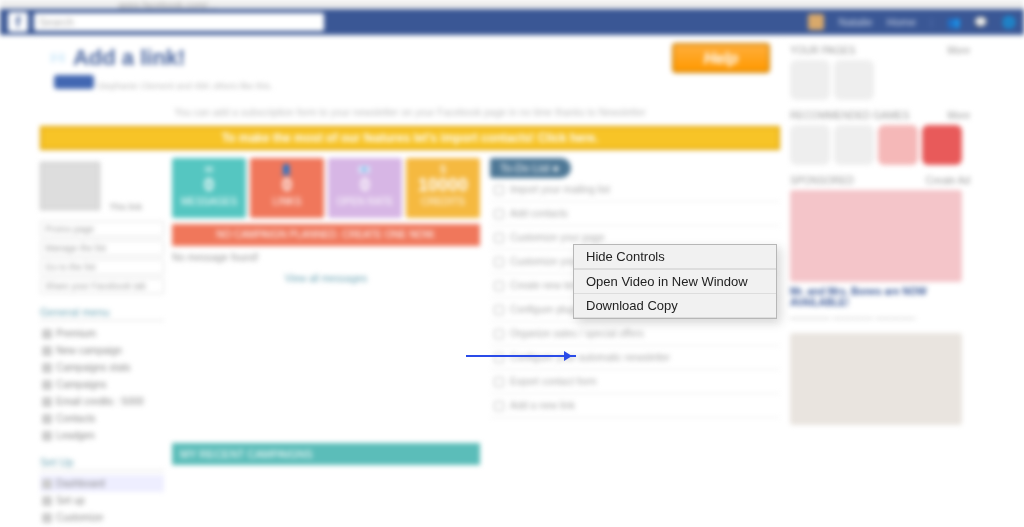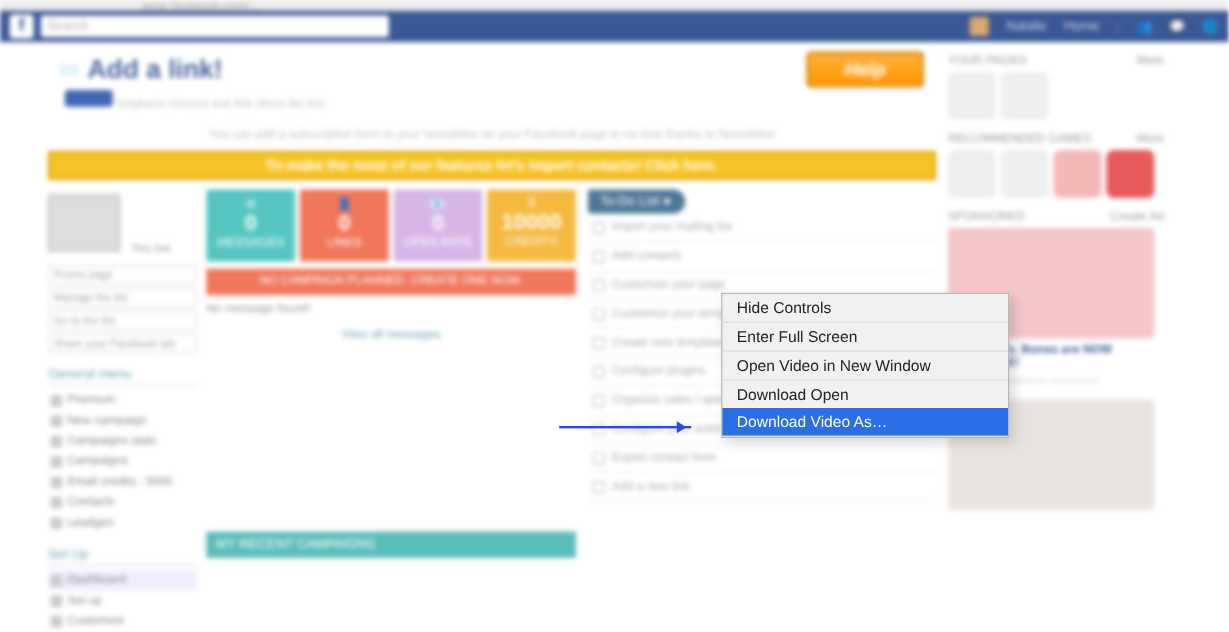--- a/index.html
+++ b/index.html
@@ -41,21 +41,21 @@
   .todo-item { font-size:10px; color:#aaa; padding:6px 4px; border-bottom:1px solid #eee; display:flex; gap:6px; align-items:center; }
   .chk { width:10px;height:10px;border:1px solid #bbb;border-radius:2px; }
   .recent-h { margin-top:8px; height:22px; background:#5bbdb9; color:#fff; font-size:11px; line-height:22px; padding:0 8px; }
   .side-h { font-size:10px; color:#9b9b9b; display:flex; justify-content:space-between; margin:4px 0; }
   .side-row { display:flex; gap:4px; }
   .side-tile { width:40px; height:40px; background:#eee; border-radius:6px; }
   .side-img { width:172px; height:92px; background:#e8d6da; border-radius:3px; margin-top:4px; }
   .side-text { font-size:10px; color:#aaa; margin-top:4px; }
   .right-col { width: 290px; }
   
-  .context-menu { position:absolute; left:573px; top:244px; width:240px; background:#f1f1f1; border:1px solid #b7b7b7; box-shadow: 4px 4px 10px rgba(0,0,0,0.15); font-family: -apple-system, Helvetica, sans-serif; font-size:13px; z-index:50;margin-left:28px; }
+  .context-menu { position:absolute; left:573px; top:244px; width:204px; background:#f1f1f1; border:1px solid #b7b7b7; box-shadow: 4px 4px 10px rgba(0,0,0,0.15); font-family: -apple-system, Helvetica, sans-serif; font-size:13px; z-index:50; }
   .cm-item { padding: 4px 12px; color:#222; position:relative; }
   .cm-sep { height:0; border-top:1px solid #ddd; margin:0; }
   .cm-selected { background:#2a6fe8; color:#fff; }
   .cm-arrow { position:absolute; right:10px; top:5px; font-size:11px; }
   .pointer-arrow { position:absolute; left:466px; top:355px; width:110px; height:2px; background:#2a4be8; z-index:60; }
   .pointer-arrow::after { content:""; position:absolute; right:-1px; top:-4px; border:5px solid transparent; border-left:8px solid #2a4be8; }
   .thumb { width:60px; height:48px; background:#ddd; border:1px solid #bbb; display:inline-block; margin-top:4px; }
 </style>
 </head>
 <body>
@@ -239,20 +239,18 @@
       <div class="side-text">———— ———— ————</div>
       <div class="side-img" style="background:#e9e4df;margin-top:10px"></div>
     </div>
   </div>
 </div>
 
 <div class="pointer-arrow"></div>
 <div class="context-menu">
   <div class="cm-item">Hide Controls</div>
   <div class="cm-sep"></div>
-  <div class="cm-item">Enter Full Screen</div>
   <div class="cm-sep"></div>
   <div class="cm-item">Open Video in New Window</div>
   <div class="cm-sep"></div>
-  <div class="cm-item">Download Open</div>
-  <div class="cm-item cm-selected">Download Video As…</div>
+  <div class="cm-item">Download Copy</div>
   <div class="cm-sep"></div>
 </div>
 
 </body></html>

